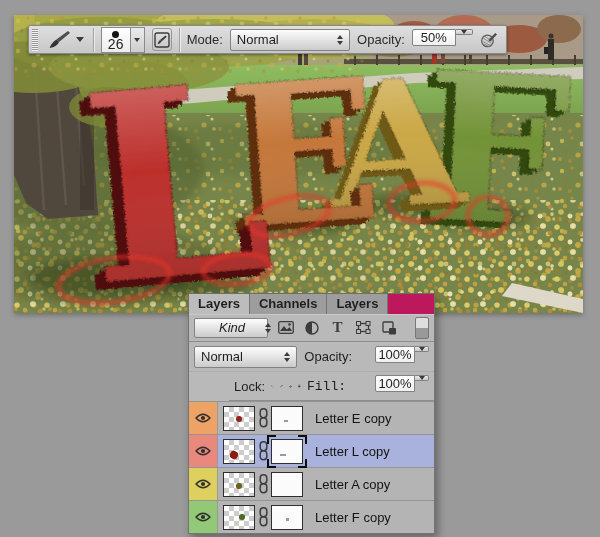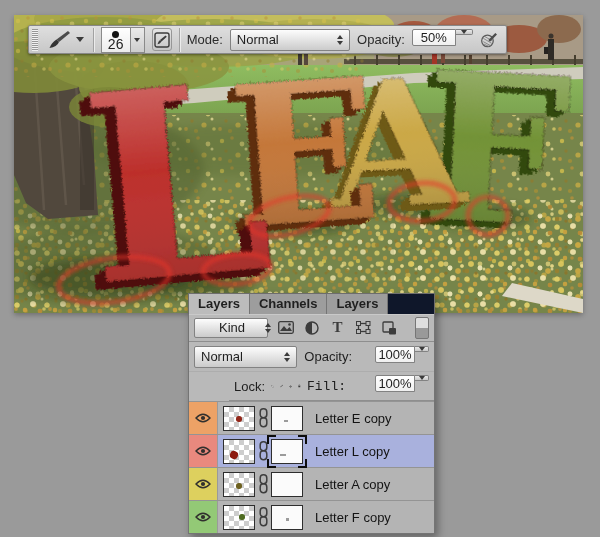--- a/index.html
+++ b/index.html
@@ -53,30 +53,30 @@
   .num-arrow{width:17px;box-sizing:border-box;background:linear-gradient(#e9e9e9,#c9c9c9);
     border:1px solid #828282;border-left:none;border-radius:0 2px 2px 0;display:flex;align-items:center;justify-content:center;}
   .bar-label{white-space:nowrap;}
 
   
   .layers-panel{
     position:absolute;left:188px;top:293px;width:247px;z-index:6;
     font-size:13px;color:#1d1d1d;
     box-shadow:3px 4px 8px rgba(0,0,0,.35);
   }
-  .tabbar{height:21px;background:#0f172a;display:flex;border:1px solid #6d6d6d;border-bottom:none;box-sizing:border-box;}
+  .tabbar{height:21px;background:#be185d;display:flex;border:1px solid #6d6d6d;border-bottom:none;box-sizing:border-box;}
   .tab{padding:0 9px;line-height:20px;font-weight:bold;font-size:13px;color:#1f1f1f;
     background:#9d9d9d;border-right:1px solid #757575;}
   .tab.active{background:#bcbcbc;}
   .tab-fill{flex:1;}
   .panel-body{background:#b9b9b9;border:1px solid #747474;border-top:none;box-sizing:border-box;}
 
   .filter-row{height:27px;display:flex;align-items:center;padding:0 5px;gap:9px;
     border-bottom:1px solid #8e8e8e;box-shadow:0 1px 0 #c9c9c9 inset;}
-  .kind-dd{width:74px;height:20px;padding:0 4px;gap:20px;}
+  .kind-dd{width:74px;height:20px;padding:0 4px;gap:20px;font-style:italic;}
   .f-icon{display:flex;align-items:center;justify-content:center;width:17px;height:17px;}
   .type-glyph{font-family:"Liberation Serif",serif;font-weight:bold;font-size:15px;color:#3c3c3c;line-height:1;}
   .filter-toggle{margin-left:auto;width:12px;height:20px;border:1px solid #767676;border-radius:2px;
     background:linear-gradient(#dedede 0 49%,#999 49% 100%);}
 
   .blend-row{height:29px;display:flex;align-items:center;padding:0 5px;border-bottom:1px solid #adadad;}
   .dd-blend{width:106px;}
   .lbl{color:#1e1e1e;}
   .blend-row .lbl{margin-left:7px;margin-right:4px;}
   .lock-row{height:28px;display:flex;align-items:center;padding:0 5px;gap:6px;border-bottom:1px solid #8e8e8e;margin-left:40px;}

